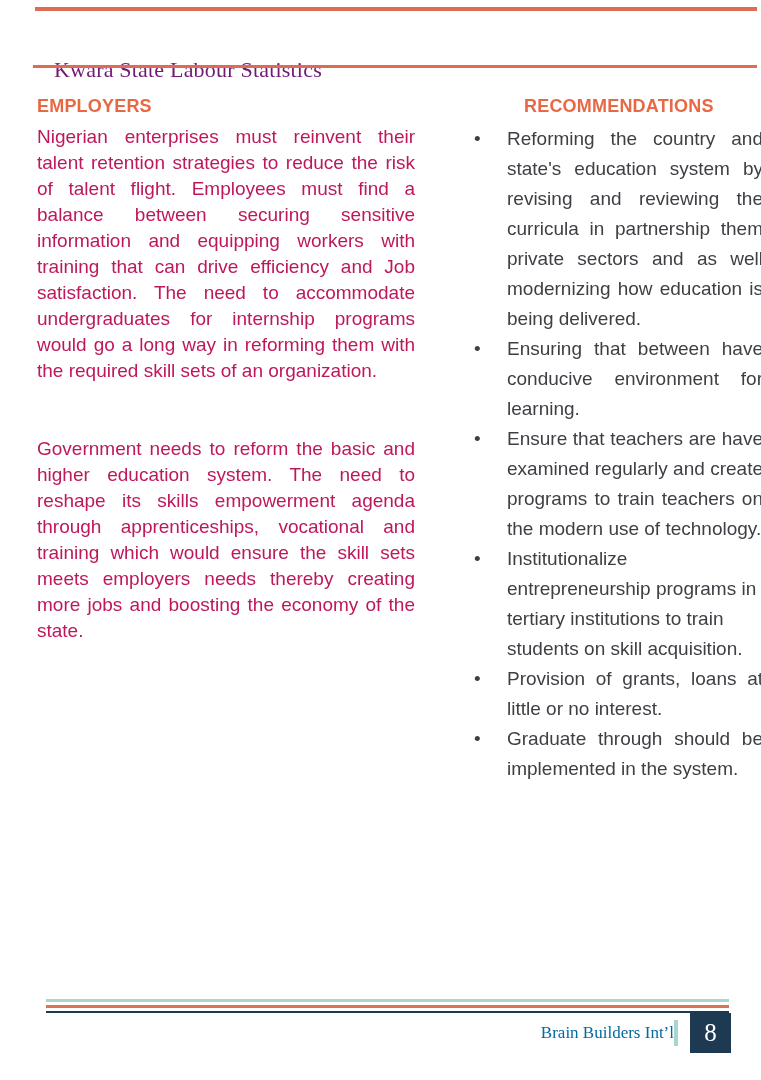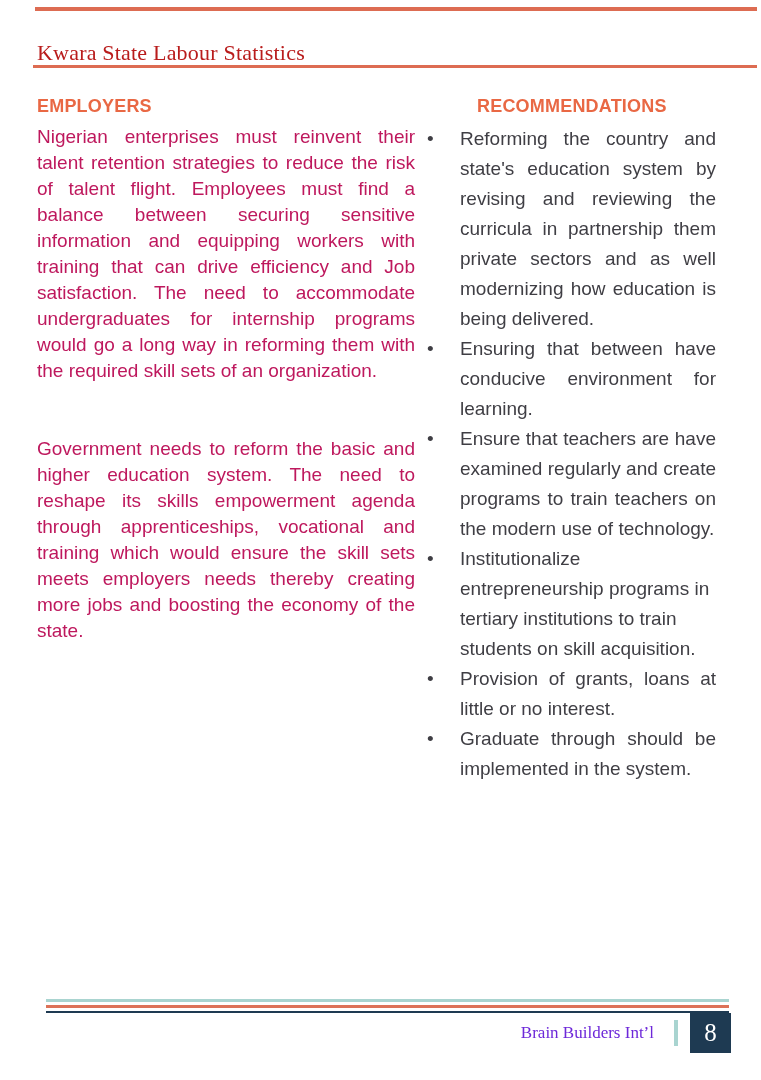--- a/index.html
+++ b/index.html
@@ -2,27 +2,27 @@
 <html><head>
 <meta charset="utf-8">
 <style>
   html,body{margin:0;padding:0;background:#ffffff;}
   .page{
     position:relative;width:761px;height:1080px;background:#ffffff;overflow:hidden;
     font-family:"Liberation Sans",sans-serif;
   }
   .top-rule{position:absolute;top:7px;left:35px;width:722px;height:4px;background:#dd6c52;}
   .page-title{
-    position:absolute;top:41px;left:37px;margin:0;
+    position:absolute;top:41px;left:37px;margin:17px;
     font-family:"Liberation Serif",serif;font-weight:normal;
-    font-size:22px;line-height:24px;color:#b91c1c;letter-spacing:0.2px;
+    font-size:22px;line-height:24px;color:#701a75;letter-spacing:0.2px;
   }
   .title-rule{position:absolute;top:65px;left:33px;width:724px;height:3px;background:#dd6c52;}
 
-  .columns{position:absolute;top:96px;left:37px;display:flex;width:690px;}
+  .columns{position:absolute;top:96px;left:37px;display:flex;width:690px;gap:47px;}
   .col-left{width:378px;flex:0 0 378px;}
   .col-right{width:289px;flex:0 0 289px;margin-left:12px;}
 
   .sec-heading{
     margin:0 0 7px 0;font-size:18px;font-weight:bold;color:#e96844;letter-spacing:0.2px;
   }
   .col-left p{
     margin:0;font-size:19px;line-height:26px;color:#be185d;
     text-align:justify;text-justify:inter-word;
   }
@@ -34,21 +34,21 @@
   .dot{flex:0 0 33px;width:33px;}
   .li-text{flex:1;text-align:justify;text-justify:inter-word;}
   li.no-justify .li-text{text-align:left;}
 
   .f-rule{position:absolute;left:46px;width:683px;}
   .f-rule.teal{top:999px;height:3px;background:#a9d4d0;}
   .f-rule.orange{top:1005px;height:3px;background:#dc7258;}
   .f-rule.navy{top:1011px;height:2px;background:#1e3a52;}
   .f-right{position:absolute;top:1013px;right:30px;height:40px;display:flex;align-items:center;}
   .brand{
-    font-family:"Liberation Serif",serif;font-size:17px;color:#6d28d9;margin-right:20px;
+    font-family:"Liberation Serif",serif;font-size:17px;color:#0369a1;margin-right:0;
   }
   .vbar{width:4px;height:26px;background:#a9d4d0;margin-right:12px;}
   .pagebox{
     width:41px;height:40px;background:#1e3a52;color:#ffffff;
     font-family:"Liberation Serif",serif;font-size:25px;
     display:flex;align-items:center;justify-content:center;
   }
 </style>
 </head>
 <body>

